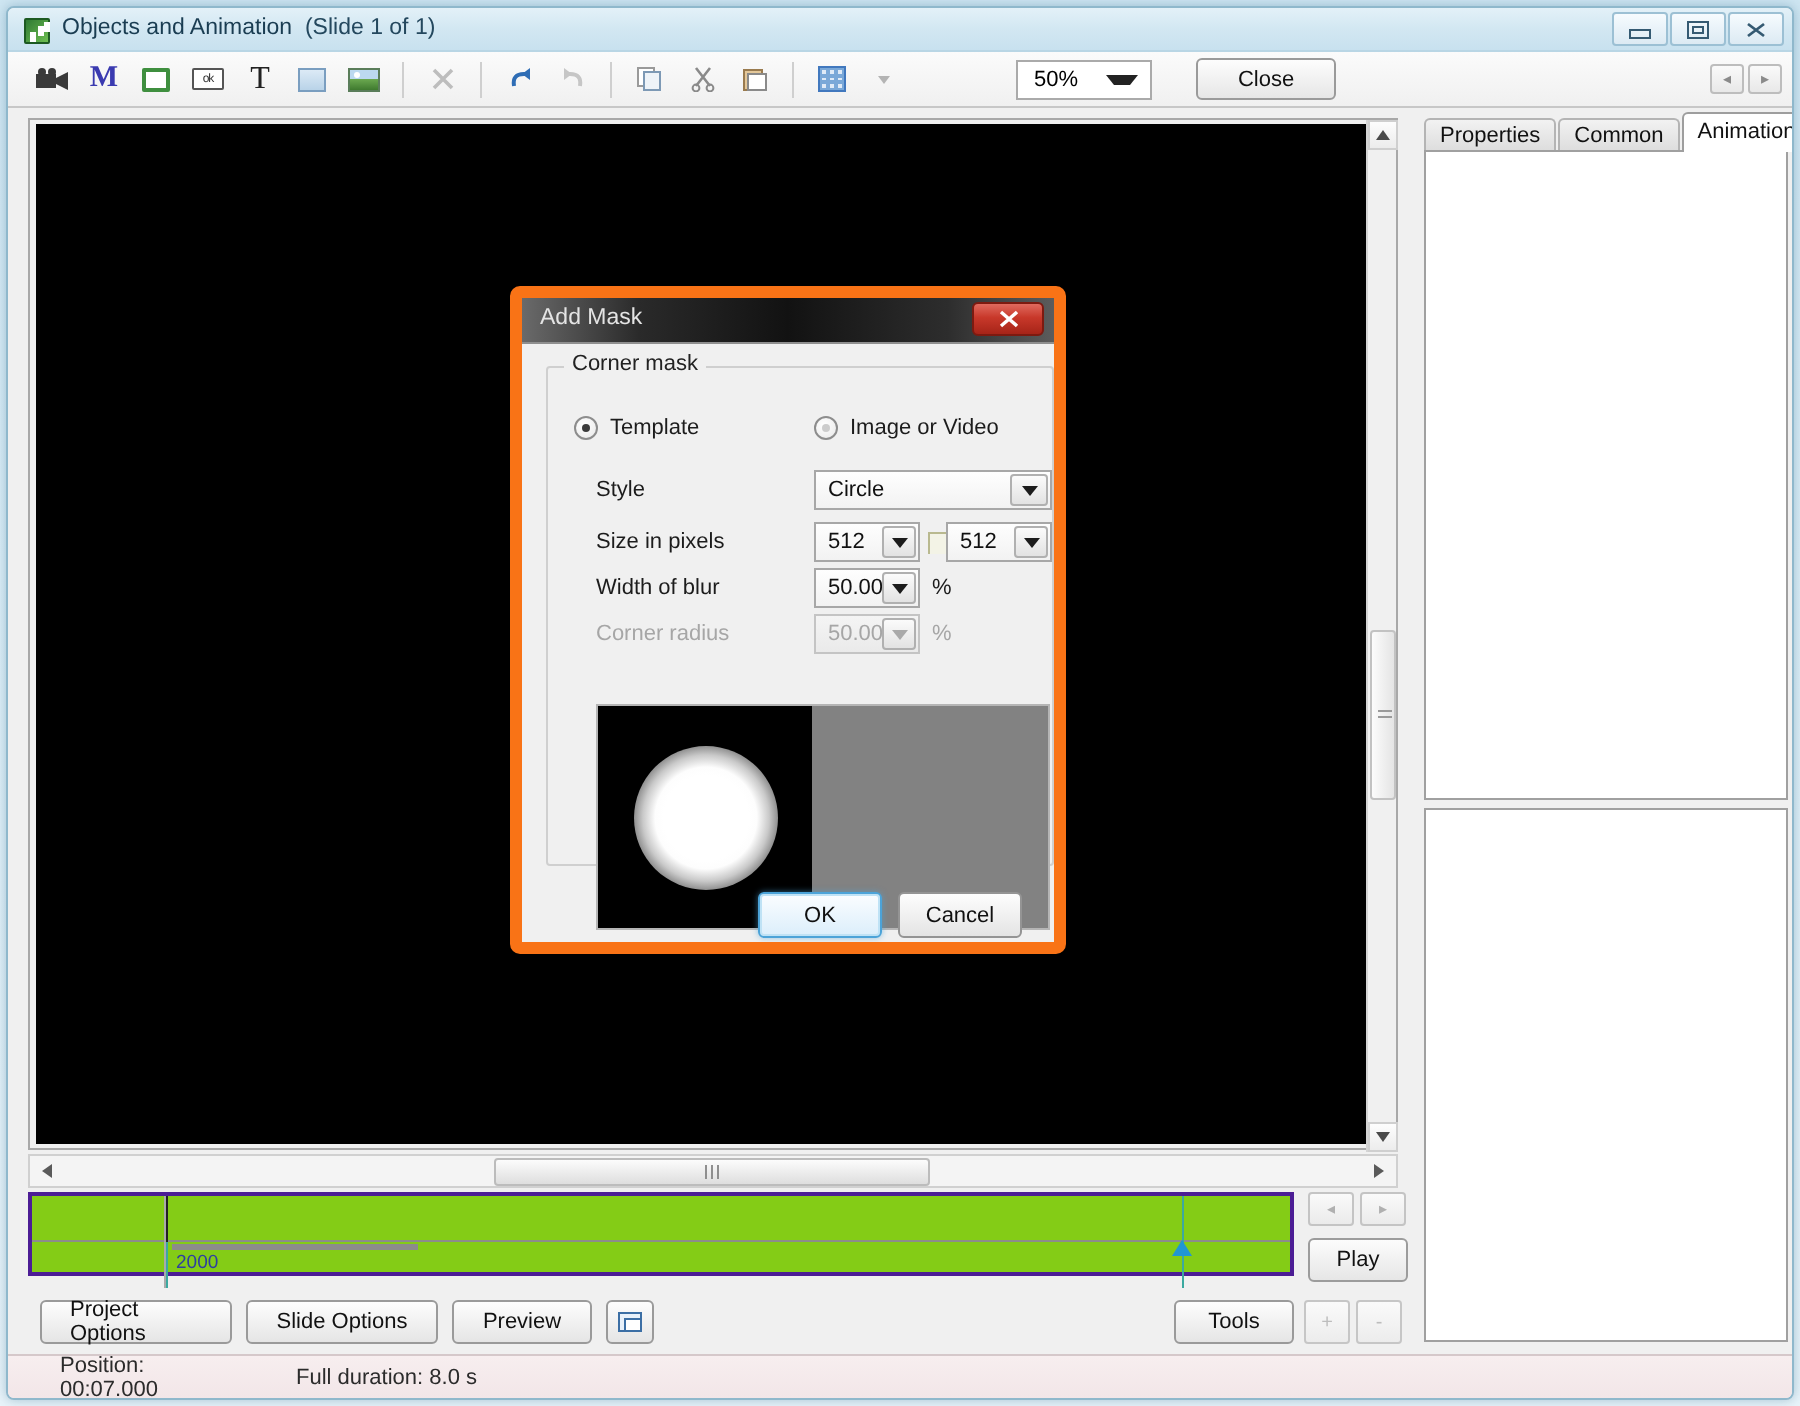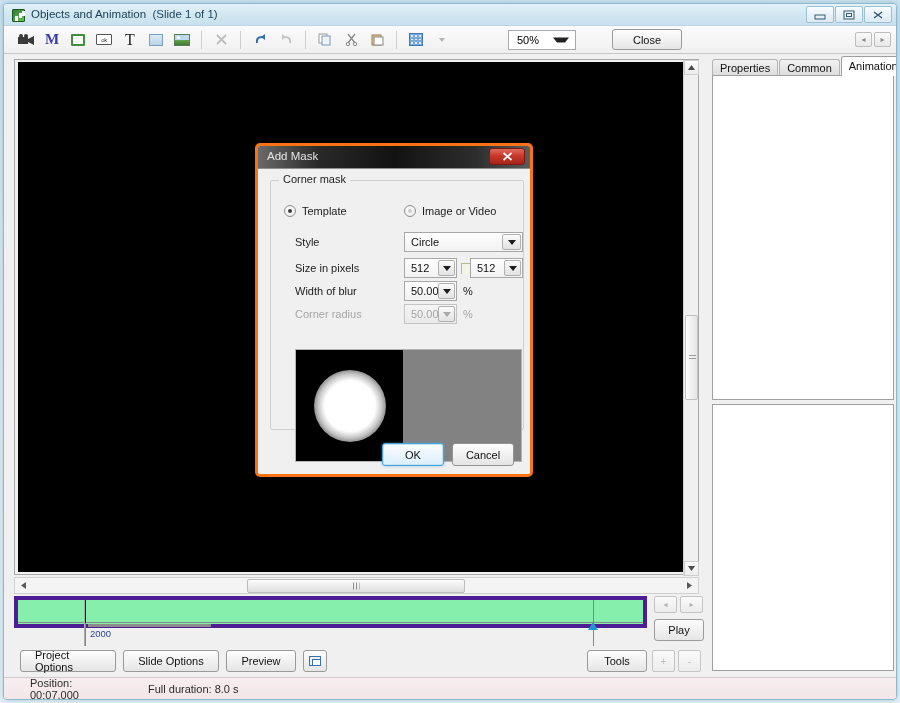--- a/index.html
+++ b/index.html
@@ -106,21 +106,21 @@
     border: 1px solid #aaa; background: #fff;
     display: flex; align-items: center; position: relative;
   }
   .zoom-combo span { padding-left: 8px; font-size: 11px; color: #000; }
   .zoom-combo .cb-arrow {
     position: absolute; right: 6px; top: 50%; transform: translateY(-50%);
     width: 0; height: 0; border-left: 4px solid transparent;
     border-right: 4px solid transparent; border-top: 5px solid #222;
   }
   .close-btn {
-    margin-left: 34px; width: 70px; height: 21px;
+    margin-left: 20px; width: 70px; height: 21px;
     background: linear-gradient(180deg,#fdfdfd,#e6e6e6);
     border: 1px solid #9a9a9a; border-radius: 3px;
     font-size: 11px; color: #111;
     display: flex; align-items: center; justify-content: center;
   }
 
   
   .canvas-wrap {
     position: absolute; left: 10px; top: 55px;
     width: 685px; height: 516px;
@@ -206,22 +206,22 @@
   .nav-btn {
     width: 17px; height: 15px;
     background: linear-gradient(180deg,#fafafa,#e8e8e8);
     border: 1px solid #bdbdbd; border-radius: 2px;
     font-size: 8px; color: #8a8a8a;
     display: flex; align-items: center; justify-content: center;
   }
 
   
   .timeline {
-    position: absolute; left: 10px; top: 592px; width: 633px; height: 32px;
-    background: #86efac; border: 4px solid #4c1d95;
+    position: absolute; left: 10px; top: 592px; width: 633px; height: 42px;
+    background: #84cc16; border: 2px solid #4c1d95;
   }
   .tl-header {
     position: absolute; left: 0; top: 0; width: 100%; height: 23px;
     border-bottom: 1px solid #8c8c8c;
   }
   .tl-label-col {
     position: absolute; left: 0; top: 0; width: 67px; height: 46px;
     border-right: 1px solid #aaa;
   }
   .tl-bar {
@@ -313,21 +313,21 @@
     border-top: 1px solid #cfcfcf; border-left: 1px solid #cfcfcf;
     display: flex; align-items: center; padding-left: 8px;
     font-size: 11px; color: #2b2b2b;
   }
 
   
   .dlg {
     position: absolute; left: 251px; top: 139px;
     width: 278px; height: 334px;
     background: #f0f0f0;
-    border: 3px solid #f97316;
+    border: 6px solid #f97316;
     border-radius: 5px;
     box-shadow: 0 4px 16px rgba(0,0,0,0.45);
     overflow: hidden;
   }
   .dlg-title {
     position: absolute; left: 0; top: 0; width: 100%; height: 22px;
     background: linear-gradient(90deg,#6a6a6a 0%, #2a2a2a 22%, #121212 50%, #2d2d2d 80%, #5c5c5c 100%);
   }
   .dlg-title span {
     position: absolute; left: 9px; top: 4px;

